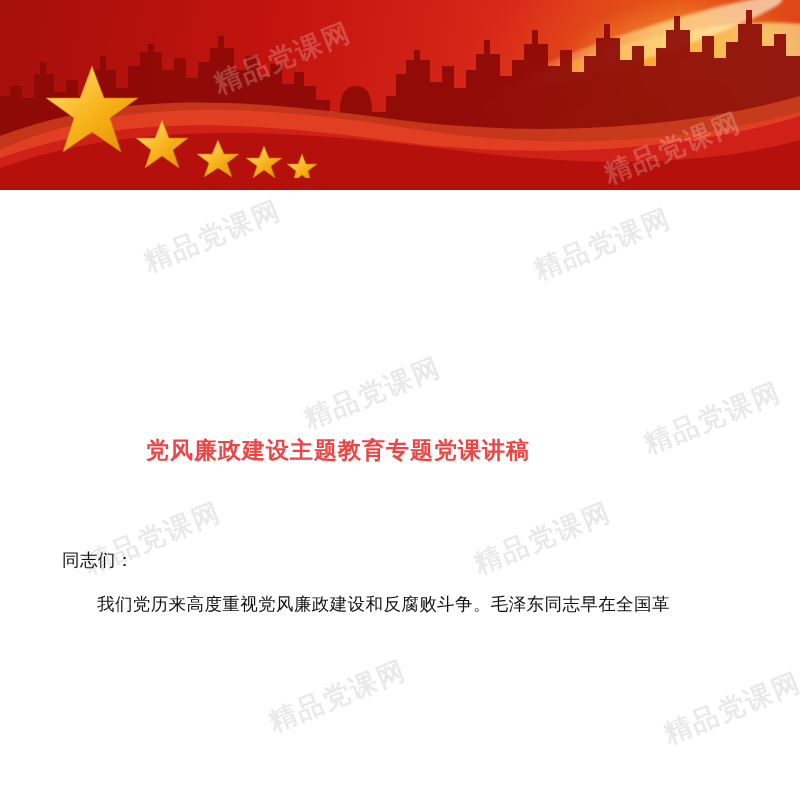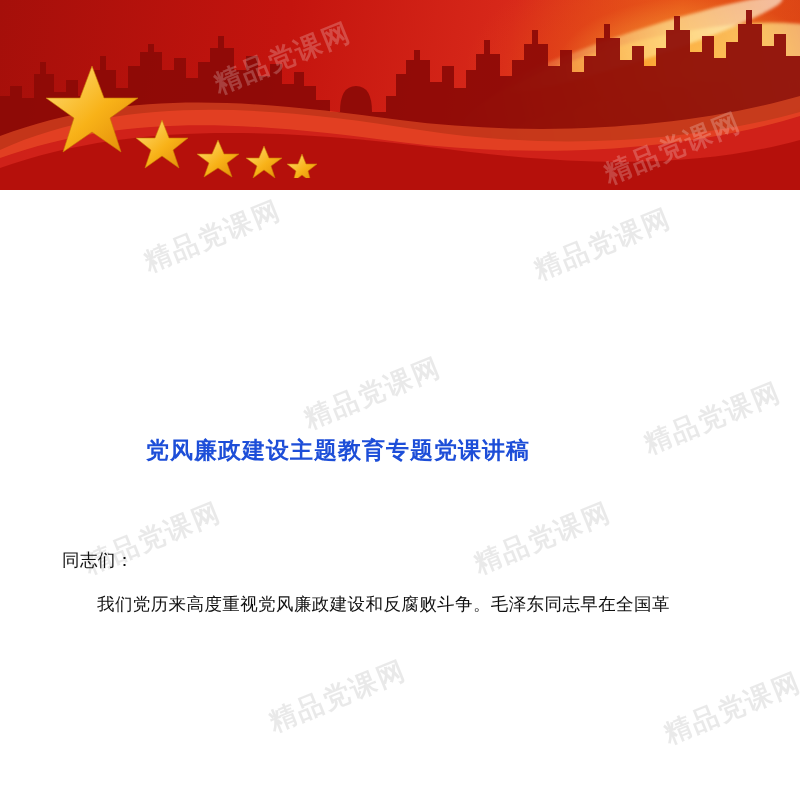--- a/index.html
+++ b/index.html
@@ -81,21 +81,21 @@
   }
   .doc-title {
     position: absolute;
     top: 245px;
     left: 0;
     width: 676px;
     text-align: center;
     font-size: 23px;
     font-weight: bold;
     letter-spacing: 1px;
-    color: #1d4ed8;
+    color: #ef4444;
     font-family: "Liberation Serif", serif;
   }
   .body-text {
     position: absolute;
     top: 348px;
     left: 62px;
     width: 676px;
     color: #101010;
     font-size: 17.5px;
     line-height: 44px;

